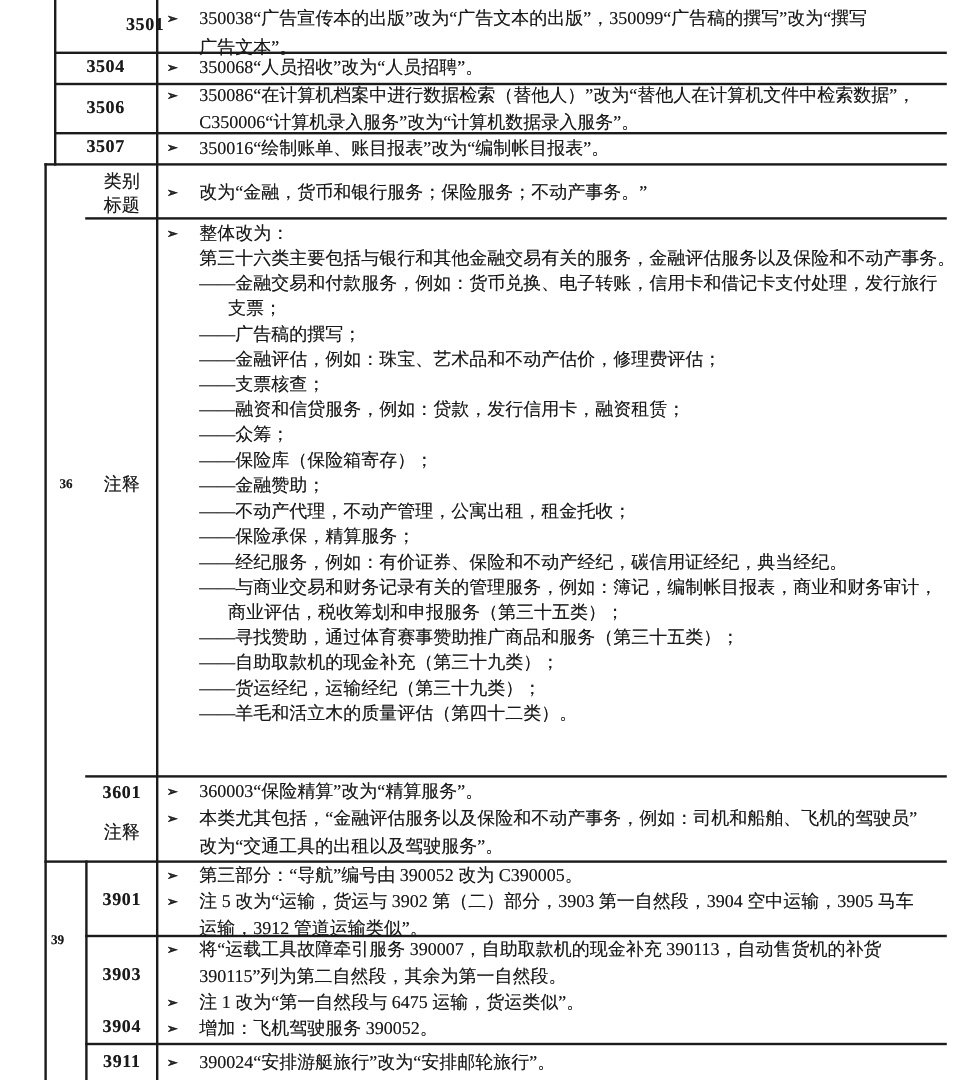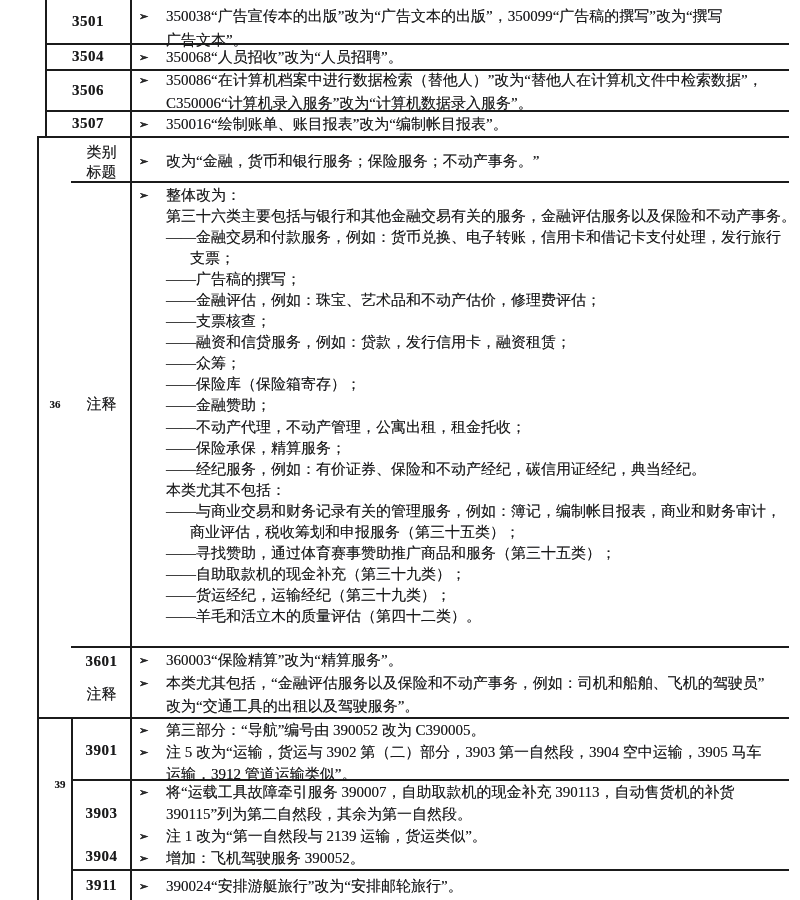--- a/index.html
+++ b/index.html
@@ -46,23 +46,23 @@
   <div class="hline" style="top:69px;left:45px;width:744px;"></div>
   <div class="hline" style="top:110px;left:45px;width:744px;"></div>
   <div class="hline" style="top:136px;left:37px;width:752px;"></div>
   <div class="hline" style="top:181px;left:71px;width:718px;"></div>
   <div class="hline" style="top:646px;left:71px;width:718px;"></div>
   <div class="hline" style="top:717px;left:37px;width:752px;"></div>
   <div class="hline" style="top:779px;left:71px;width:718px;"></div>
   <div class="hline" style="top:869px;left:71px;width:718px;"></div>
 
   <div class="lab cls" style="left:38px;width:34px;top:394px;">36</div>
-  <div class="lab cls" style="left:38px;width:20px;top:774px;padding-left:12px;">39</div>
+  <div class="lab cls" style="left:38px;width:20px;top:774px;">39</div>
 
-  <div class="lab num" style="left:47px;width:82px;top:11px;">3501</div>
+  <div class="lab num" style="left:47px;width:82px;top:11px;padding-left:33px;">3501</div>
   <div class="lab num" style="left:47px;width:82px;top:46px;">3504</div>
   <div class="lab num" style="left:47px;width:82px;top:80px;">3506</div>
   <div class="lab num" style="left:47px;width:82px;top:113px;">3507</div>
   <div class="lab" style="left:73px;width:57px;top:142px;">
     <div>类别</div>
     <div>标题</div>
   </div>
   <div class="lab" style="left:73px;width:57px;top:394px;">注释</div>
   <div class="lab num" style="left:73px;width:57px;top:651px;">3601</div>
   <div class="lab" style="left:73px;width:57px;top:684px;">注释</div>
@@ -101,21 +101,20 @@
     <div class="ln"><span>——广告稿的撰写；</span></div>
     <div class="ln"><span>——金融评估，例如：珠宝、艺术品和不动产估价，修理费评估；</span></div>
     <div class="ln"><span>——支票核查；</span></div>
     <div class="ln"><span>——融资和信贷服务，例如：贷款，发行信用卡，融资租赁；</span></div>
     <div class="ln"><span>——众筹；</span></div>
     <div class="ln"><span>——保险库（保险箱寄存）；</span></div>
     <div class="ln"><span>——金融赞助；</span></div>
     <div class="ln"><span>——不动产代理，不动产管理，公寓出租，租金托收；</span></div>
     <div class="ln"><span>——保险承保，精算服务；</span></div>
     <div class="ln"><span>——经纪服务，例如：有价证券、保险和不动产经纪，碳信用证经纪，典当经纪。</span></div>
-    <div class="ln"><span>本类尤其不包括：</span></div>
     <div class="ln"><span>——与商业交易和财务记录有关的管理服务，例如：簿记，编制帐目报表，商业和财务审计，</span></div>
     <div class="ln i2"><span>商业评估，税收筹划和申报服务（第三十五类）；</span></div>
     <div class="ln"><span>——寻找赞助，通过体育赛事赞助推广商品和服务（第三十五类）；</span></div>
     <div class="ln"><span>——自助取款机的现金补充（第三十九类）；</span></div>
     <div class="ln"><span>——货运经纪，运输经纪（第三十九类）；</span></div>
     <div class="ln"><span>——羊毛和活立木的质量评估（第四十二类）。</span></div>
   </div>
 
   <div class="cell" style="top:649px;line-height:23.2px;">
     <div class="ln"><span class="mk">➢</span><span>360003“保险精算”改为“精算服务”。</span></div>
@@ -125,21 +124,21 @@
 
   <div class="cell" style="top:719px;line-height:22.2px;">
     <div class="ln"><span class="mk">➢</span><span>第三部分：“导航”编号由 390052 改为 C390005。</span></div>
     <div class="ln"><span class="mk">➢</span><span>注 5 改为“运输，货运与 3902 第（二）部分，3903 第一自然段，3904 空中运输，3905 马车</span></div>
     <div class="ln"><span>运输，3912 管道运输类似”。</span></div>
   </div>
 
   <div class="cell" style="top:781px;line-height:22px;">
     <div class="ln"><span class="mk">➢</span><span>将“运载工具故障牵引服务 390007，自助取款机的现金补充 390113，自动售货机的补货</span></div>
     <div class="ln"><span>390115”列为第二自然段，其余为第一自然段。</span></div>
-    <div class="ln"><span class="mk">➢</span><span>注 1 改为“第一自然段与 2139 运输，货运类似”。</span></div>
+    <div class="ln"><span class="mk">➢</span><span>注 1 改为“第一自然段与 6475 运输，货运类似”。</span></div>
     <div class="ln"><span class="mk">➢</span><span>增加：飞机驾驶服务 390052。</span></div>
   </div>
 
   <div class="cell" style="top:874px;line-height:24px;">
     <div class="ln"><span class="mk">➢</span><span>390024“安排游艇旅行”改为“安排邮轮旅行”。</span></div>
   </div>
 
 </div>
 
 </body></html>

